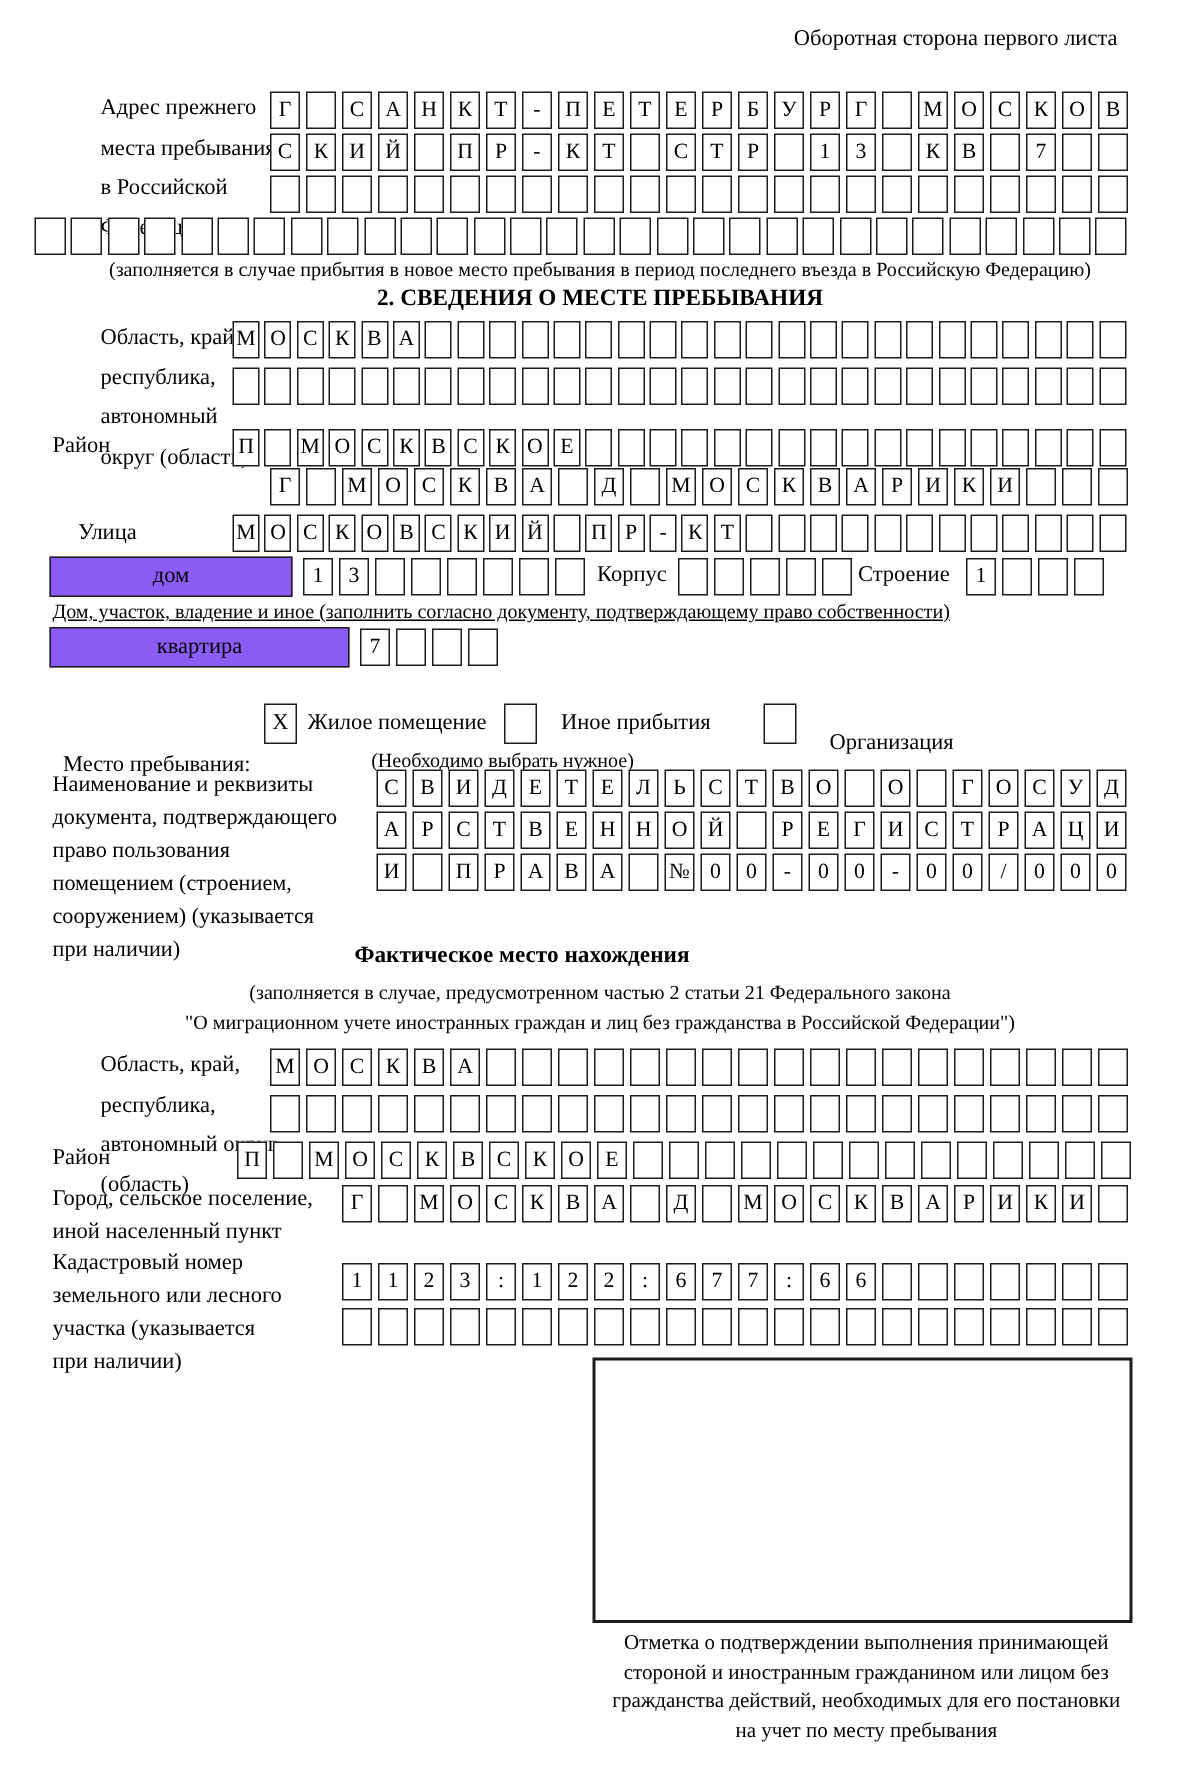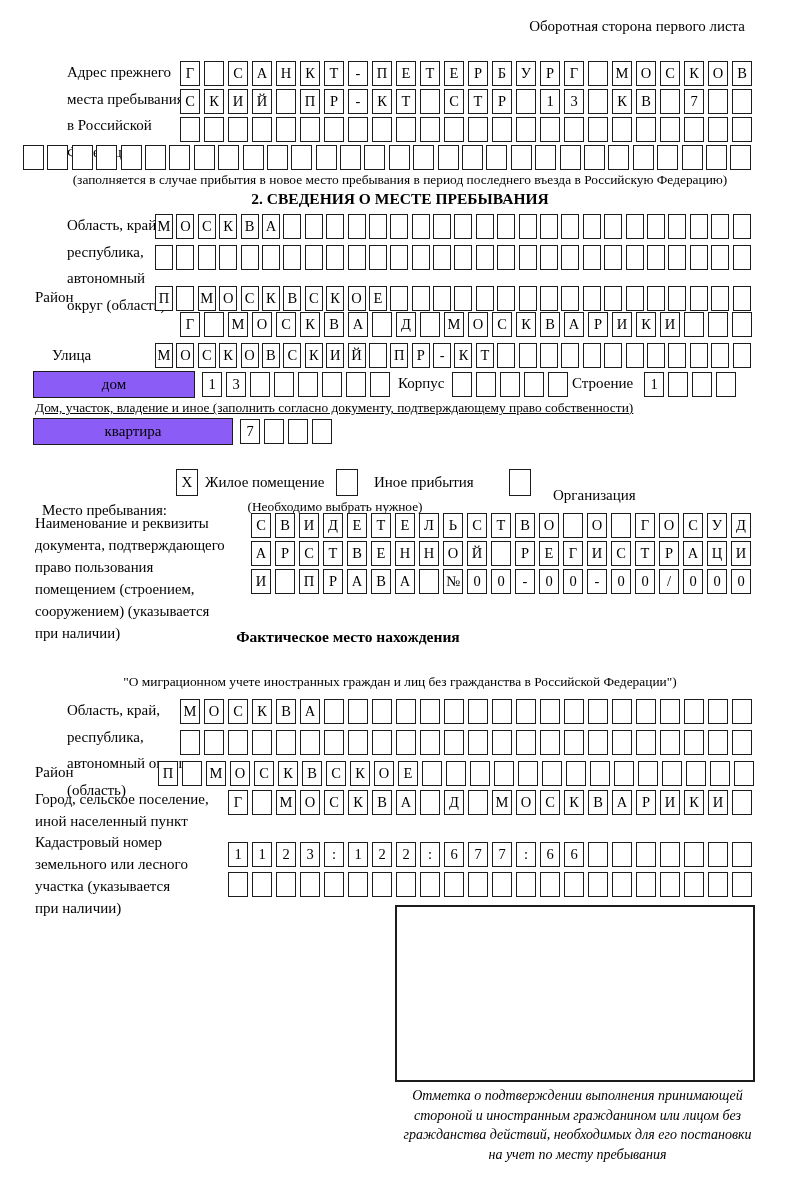--- a/index.html
+++ b/index.html
@@ -48,21 +48,21 @@
     width: 22px;
     height: 27px;
     border: 1.6px solid #1c1c1c;
     display: flex;
     align-items: center;
     justify-content: center;
     font-size: 15px;
     background: #fff;
   }
   .stamp-box { position: absolute; border: 2px solid #1c1c1c; background: #fff; }
-  .caption-line { line-height: 19.5px; font-size: 14px; text-align: center; font-style: italic; }
+  .caption-line { line-height: 19.5px; font-size: 14px; text-align: center; }
 </style>
 </head>
 <body>
 
 <div class="page">
 
   <div class="abs" style="left:400px; top:18px; width:345px; text-align:right; font-size:15px;">Оборотная сторона первого листа</div>
 
   <div class="abs lbl" style="left:35px; top:59px; width:150px;">
     <div class="lbl-line">Адрес прежнего</div>
@@ -459,20 +459,21 @@
       <div class="cell">-</div>
       <div class="cell">0</div>
       <div class="cell">0</div>
       <div class="cell">/</div>
       <div class="cell">0</div>
       <div class="cell">0</div>
       <div class="cell">0</div>
     </div>
 
   <div class="abs title" style="left:0; top:628px; width:696px;">Фактическое место нахождения</div>
+  <div class="abs note" style="left:0; top:654px; width:800px; text-align:center;">(заполняется в случае, предусмотренном частью 2 статьи 21 Федерального закона</div>
   <div class="abs note" style="left:0; top:674px; width:800px; text-align:center;">"О миграционном учете иностранных граждан и лиц без гражданства в Российской Федерации")</div>
 
   <div class="abs lbl" style="left:35px; top:697px; width:160px;">
     <div class="lbl-line">Область, край,</div>
     <div class="lbl-line">республика,</div>
     <div class="lbl-line">автономный округ</div>
     <div class="lbl-line">(область)</div>
   </div>
   <div class="row p24" style="left:180px; top:699px;">
       <div class="cell">М</div>

